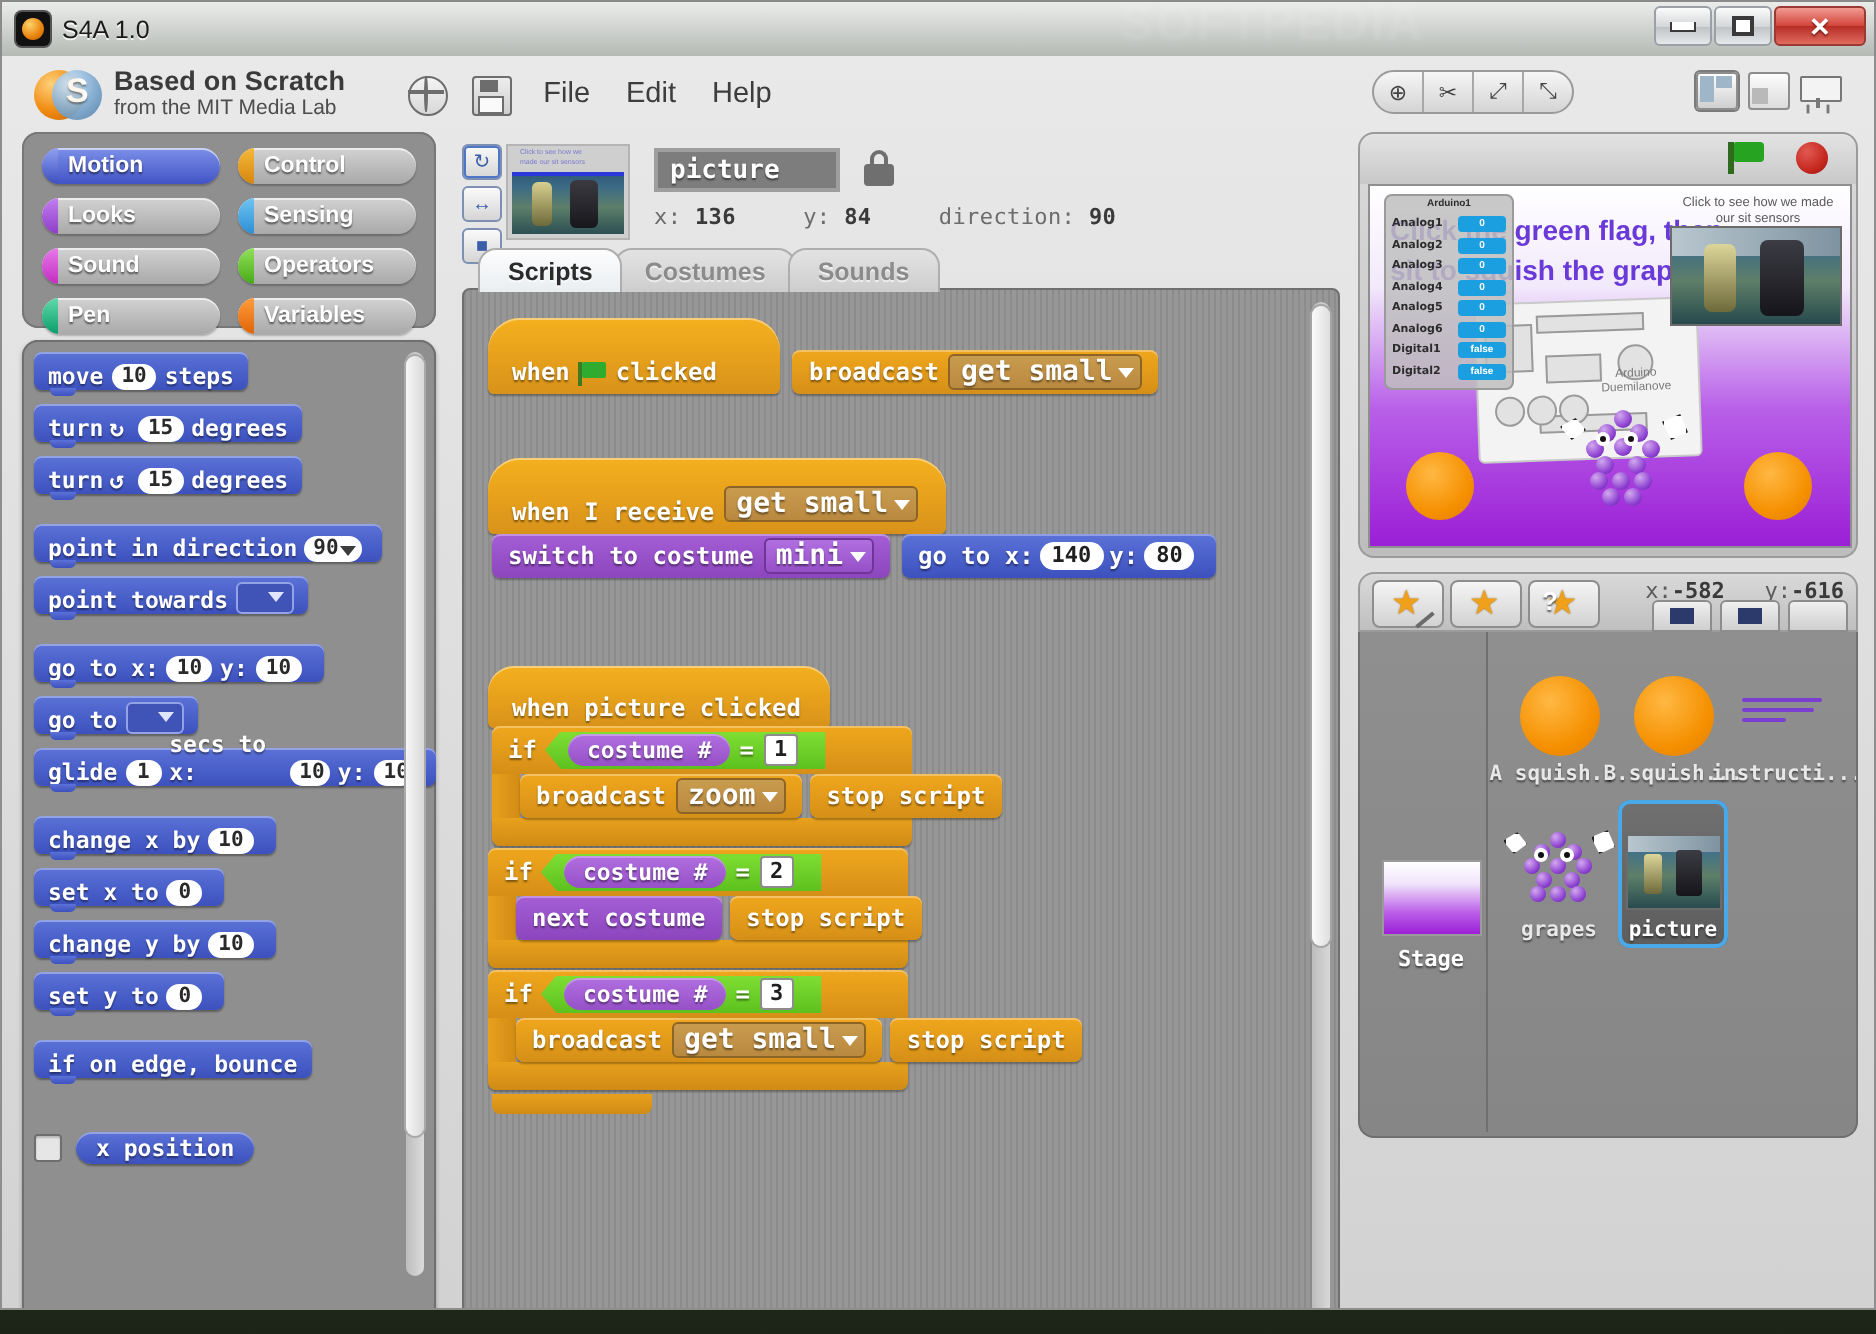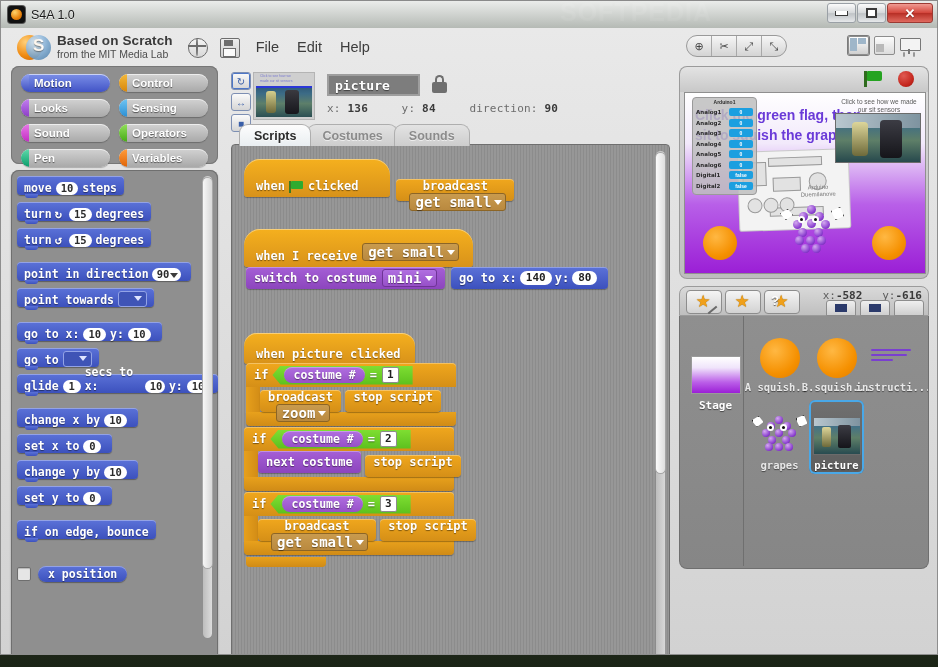--- a/index.html
+++ b/index.html
@@ -95,21 +95,21 @@
   #logo .ball{
     position:absolute;width:25px;height:25px;border-radius:50%;
     top:3px;
   }
   #logo .ball.b1{left:0;background:radial-gradient(circle at 34% 28%,#ffd07a,#f08b12 55%,#c55f00);}
   #logo .ball.b2{left:9px;background:radial-gradient(circle at 34% 28%,#cfe6fb,#7ea9cf 55%,#4d7ba3);opacity:.92;}
   #logo .ball.b2:after{
     content:"S";position:absolute;left:7px;top:1px;font-size:17px;font-weight:bold;
     color:#fff;text-shadow:0 1px 1px rgba(0,0,0,.4);
   }
-  #brand{line-height:1.05;margin-right:10px;flex:none;}
+  #brand{line-height:1.05;margin-right:26px;flex:none;}
   #brand .l1{font-size:13.5px;font-weight:bold;color:#3a3a3a;letter-spacing:.1px;}
   #brand .l2{font-size:10.5px;color:#4d4d4d;}
   .mb-icon{width:22px;height:22px;margin:0 5px;flex:none;position:relative;}
   .globe{
     width:18px;height:18px;border-radius:50%;border:1.6px solid #6d6d6d;margin-top:2px;
     background:linear-gradient(180deg,#f4f4f4,#d8d8d8);
   }
   .globe:before{content:"";position:absolute;left:0.5px;top:9.2px;width:18px;height:1.6px;background:#6d6d6d;}
   .globe:after{content:"";position:absolute;left:8.6px;top:2px;width:1.6px;height:18px;background:#6d6d6d;
      border-radius:50%;box-shadow:none;}
@@ -293,21 +293,21 @@
     padding:0 14px 4px 12px;min-width:120px;
     background:linear-gradient(180deg,#f5b01e,#d8921a);
     border-radius:16px 16px 3px 3px;
     box-shadow:inset 0 1px 0 rgba(255,255,255,.4),0 1px 1px rgba(0,0,0,.3);
   }
   .stackblk{
     position:relative;display:inline-flex;align-items:center;height:22px;
     padding:0 8px;border-radius:4px;
     box-shadow:inset 0 1px 0 rgba(255,255,255,.32),0 1px 1px rgba(0,0,0,.3);
   }
-  .c-control{background:linear-gradient(180deg,#f0a71d,#d58f17);flex-direction:column;}
+  .c-control{background:linear-gradient(180deg,#f0a71d,#d58f17);}
   .c-looks{background:linear-gradient(180deg,#a55fd6,#8c45bd);}
   .c-motion{background:linear-gradient(180deg,#5b72d8,#3c51bd);}
   .drop{
     background:linear-gradient(180deg,#c99b4e,#b9893f);
     border:1px solid #8c6526;border-radius:3px;
     color:#fff;font-size:14px;padding:0 14px 0 5px;margin-left:5px;
     position:relative;height:16px;line-height:16px;display:inline-block;
   }
   .drop:after{content:"";position:absolute;right:3px;top:6px;border-left:4px solid transparent;
      border-right:4px solid transparent;border-top:5px solid #fff;}
@@ -451,21 +451,21 @@
   .mbtn.b2:after{content:"";position:absolute;left:8px;top:3px;width:12px;height:8px;background:#2b3a6b;
      clip-path:polygon(0 0,100% 0,100% 100%,0 100%);}
   #corral{
     height:252px;position:relative;overflow:hidden;
     background:linear-gradient(180deg,#8f8f8f,#868686);
     border:1px solid #6f6f6f;border-top:none;border-radius:0 0 8px 8px;
   }
   #stage-cell{
     position:absolute;left:8px;top:0;width:56px;height:250px;
     border-right:1px solid #6f6f6f;display:flex;flex-direction:column;
-    align-items:center;justify-content:flex-start;padding-top:40px;box-sizing:border-box;
+    align-items:center;justify-content:flex-start;padding-top:114px;box-sizing:border-box;
   }
   #stage-cell .thumb{width:48px;height:36px;border:1px solid #9a9a9a;
      background:linear-gradient(180deg,#ffffff,#f0e4fb 30%,#bb5fe8 70%,#9b1fd6 100%);}
   #stage-cell .lbl{margin-top:5px;font-size:11px;color:#fff;font-weight:bold;
      font-family:"DejaVu Sans Mono", monospace;text-shadow:0 1px 1px rgba(0,0,0,.5);}
   #sprite-grid{
     position:absolute;left:72px;top:6px;right:4px;
     display:grid;grid-template-columns:repeat(3,55px);gap:4px 2px;
   }
   .sprite-cell{

